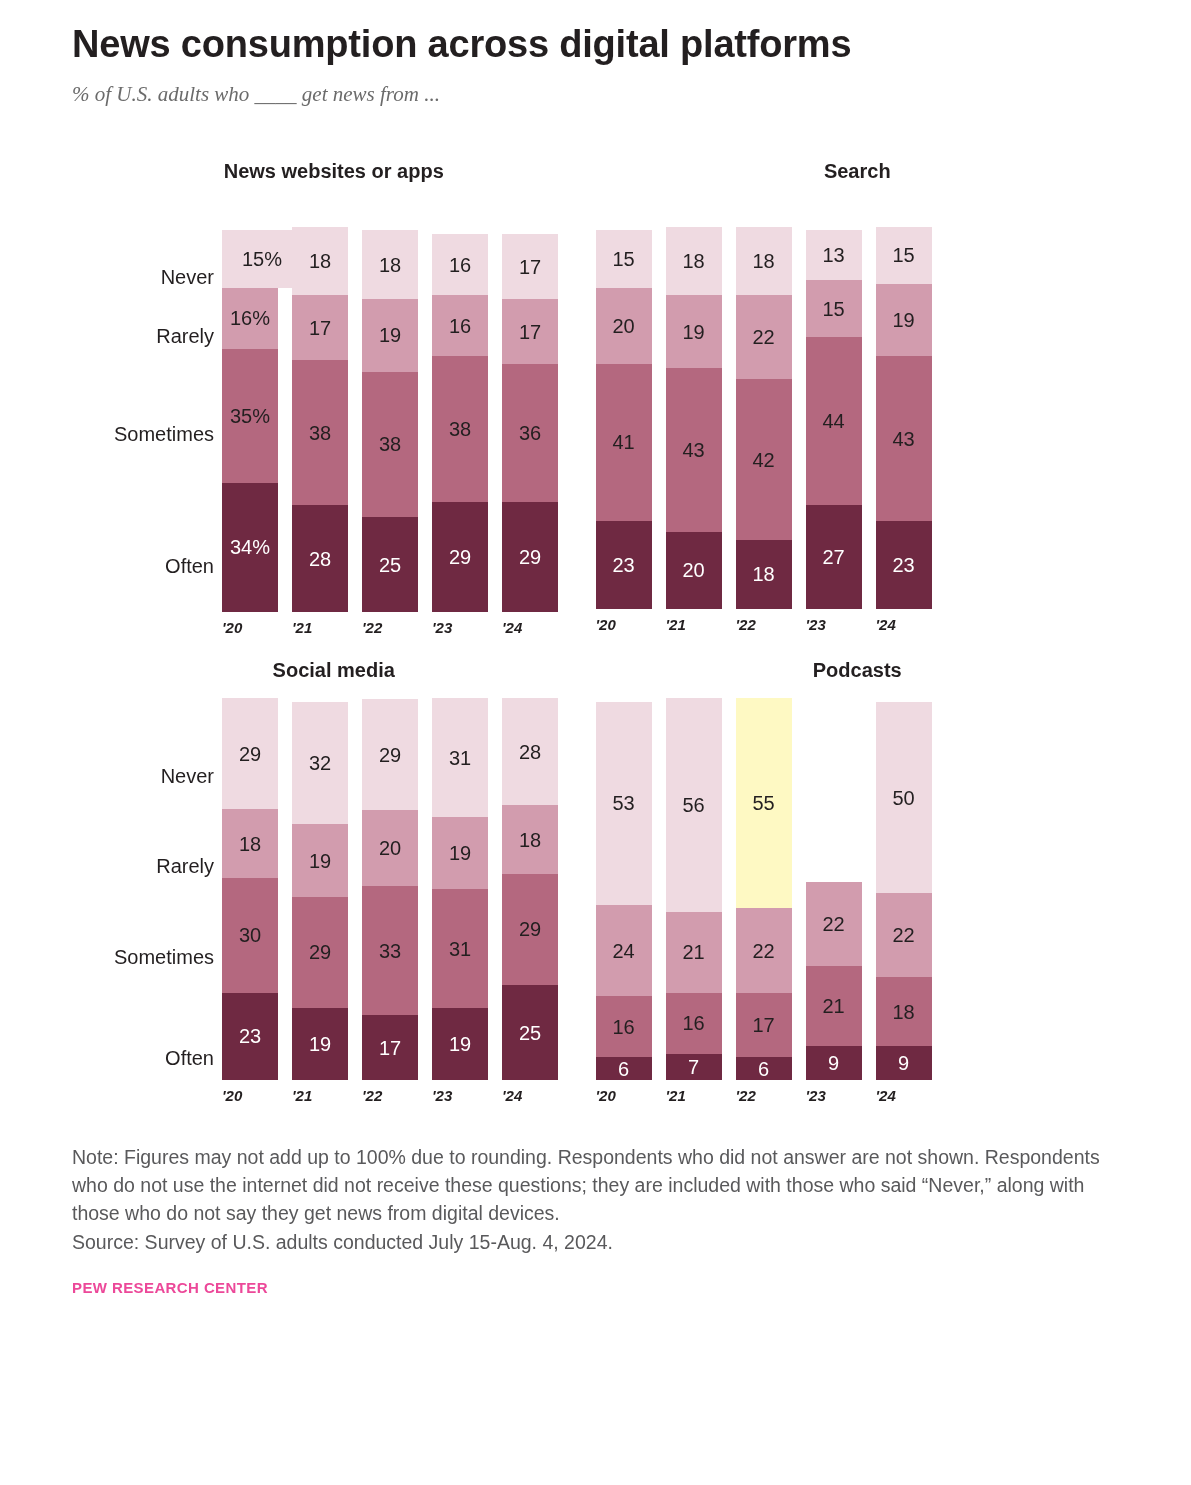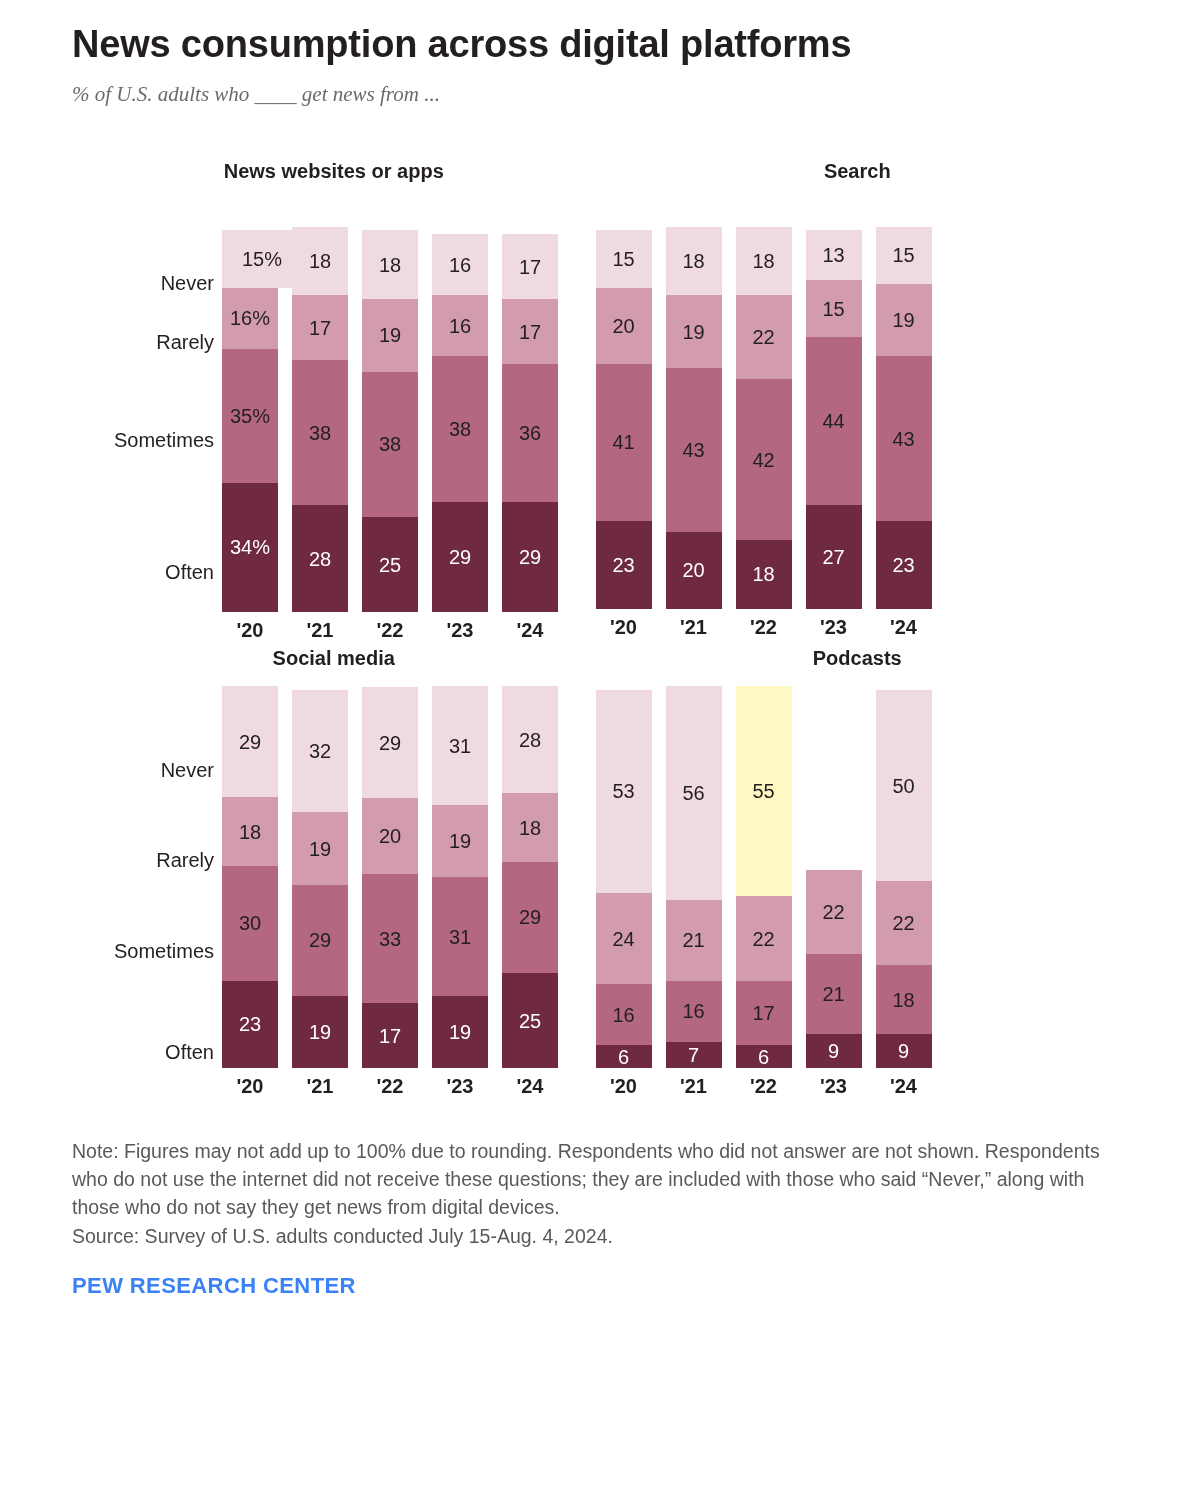--- a/index.html
+++ b/index.html
@@ -28,21 +28,21 @@
     font-style:italic;
     font-size:21px;
     color:#6b6b6b;
     margin:14px 0 0 0;
   }
 
   .charts{
     margin-top:52px;
     display:flex;
     flex-direction:column;
-    gap:4px;
+    gap:22px;
   }
   .chart-row{
     display:flex;
     flex-direction:row;
   }
   .panel{
     position:relative;
     box-sizing:border-box;
   }
   .panel.left{ width:540px; }
@@ -106,39 +106,39 @@
   }
   .seg.dark span{ color:#ffffff; }
   .xlabels{
     display:flex;
     flex-direction:row;
     gap:14px;
     margin-top:7px;
   }
   .xlab{
     width:56px;
-    text-align:center;
-    font-size:20px;
+    font-size:15px;
     font-weight:bold;
     color:#231f20;
+    font-style:italic;
   }
 
   .footer{
     margin-top:40px;
     color:#59595b;
     font-size:19.5px;
     line-height:1.42;
   }
   .footer .src{ margin-top:2px; color:#59595b; }
   .brand{
     margin-top:22px;
-    font-size:22px;
+    font-size:15px;
     font-weight:bold;
     letter-spacing:0.4px;
-    color:#3b82f6;
+    color:#ec4899;
   }
 </style>
 </head>
 <body>
 
 <div class="page">
 
   <h1 class="title">News consumption across digital platforms</h1>
   <div class="subtitle">% of U.S. adults who ____ get news from ...</div>
 

